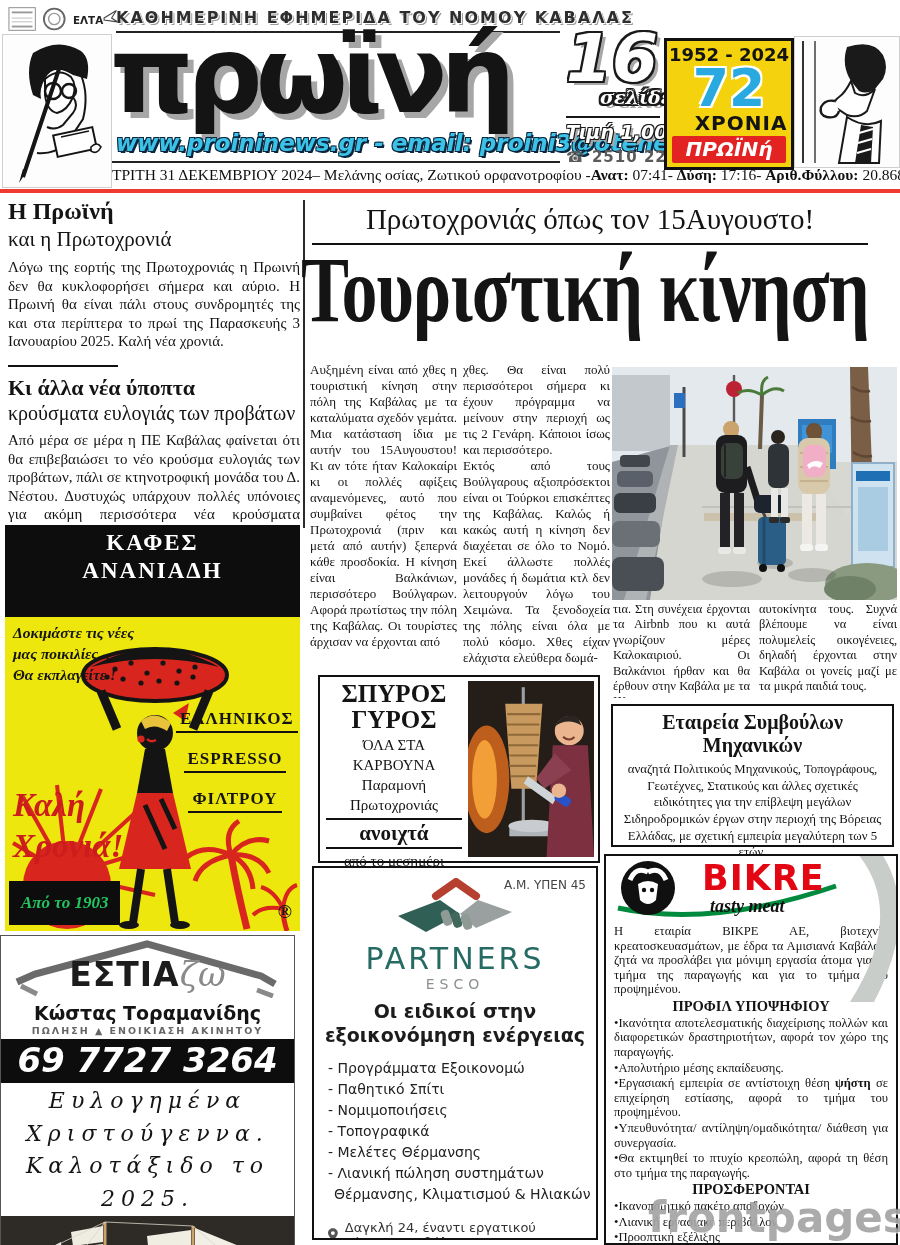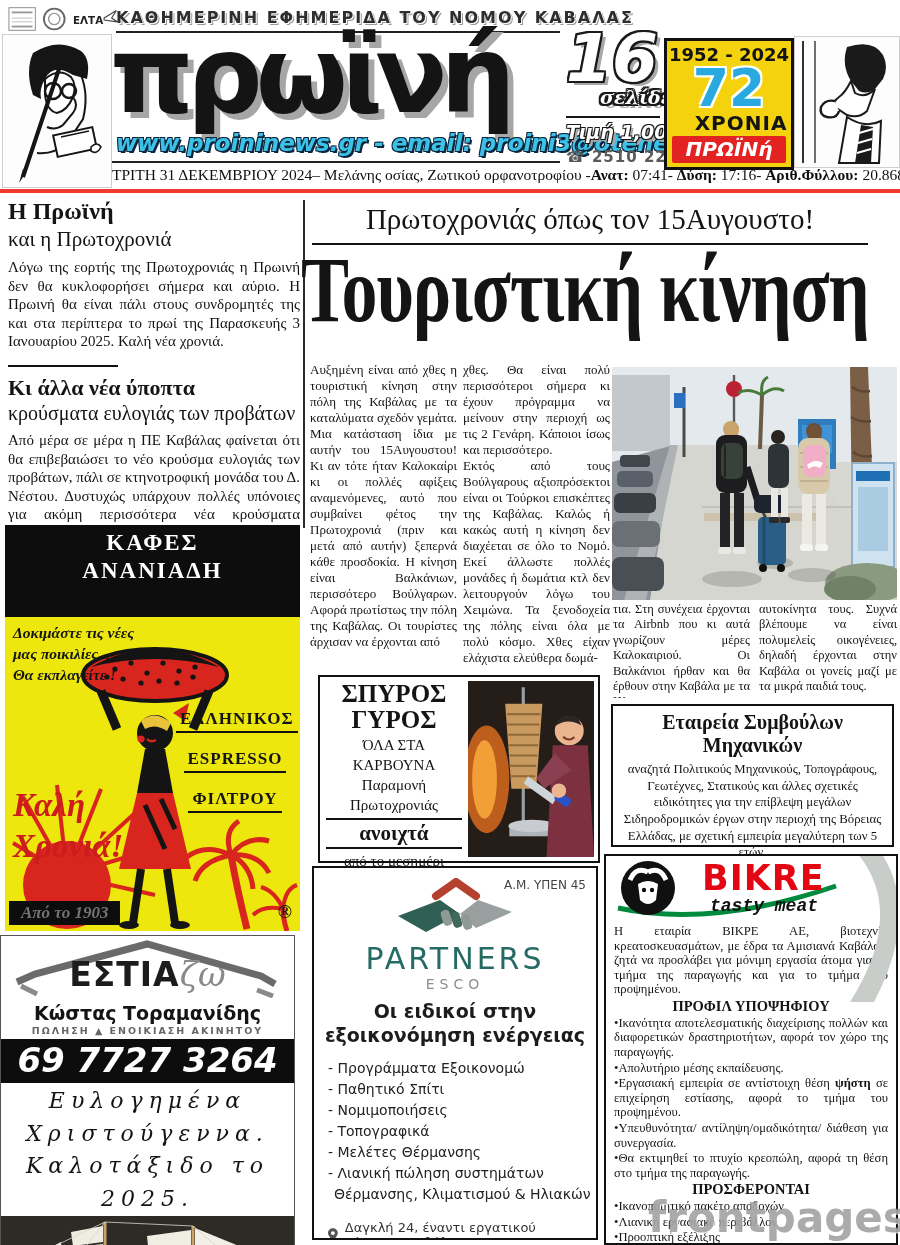--- a/index.html
+++ b/index.html
@@ -89,22 +89,22 @@
   .kafes{left:5px;top:525px;width:295px;height:406px;}
   .kafes-head{height:88px;background:#0d0d0d;color:#fff;text-align:center;padding-top:4px;}
   .kafes-head div{font-size:23px;font-weight:bold;letter-spacing:2px;line-height:1.22;}
   .kafes-body{position:relative;height:314px;background:#ede70e;overflow:hidden;}
   .kafes-tag{position:absolute;left:8px;top:6px;font-style:italic;font-weight:bold;font-size:15.5px;line-height:1.35;}
   .kafes-greet{position:absolute;left:8px;top:168px;color:#cc1c1c;font-weight:bold;font-style:italic;
                font-size:33px;line-height:1.25;}
   .kafes-prods{position:absolute;right:6px;top:92px;width:118px;text-align:center;}
   .kafes-prods div{display:inline-block;font-weight:bold;font-size:17px;letter-spacing:1px;
                    border-bottom:2px solid #111;padding:0 4px 2px;margin-bottom:16px;}
-  .kafes-since{position:absolute;left:4px;bottom:6px;background:#0d0d0d;color:#737373;font-style:italic;
-               font-weight:bold;font-size:17px;padding:2px 12px;}
+  .kafes-since{position:absolute;left:4px;bottom:6px;background:#0d0d0d;color:#22c55e;font-style:italic;
+               font-weight:bold;font-size:17px;padding:12px 12px;}
   .kafes-reg{position:absolute;right:8px;bottom:8px;font-size:19px;font-weight:bold;}
 
   
   .estia{left:0;top:935px;width:295px;height:390px;border:1px solid #555;background:#fff;
          box-sizing:border-box;overflow:hidden;}
   .estia-logo{position:relative;height:66px;text-align:center;}
   .estia-brand{position:absolute;left:0;right:0;top:18px;font-family:"DejaVu Sans",sans-serif;}
   .estia-brand .b1{font-size:33px;font-weight:bold;letter-spacing:1px;color:#1c1c1c;}
   .estia-brand .b2{font-size:34px;font-style:italic;color:#8a8a8a;font-family:"DejaVu Serif",serif;}
   .estia-owner{text-align:center;font-family:"DejaVu Sans",sans-serif;font-weight:bold;font-size:19px;}
@@ -126,21 +126,21 @@
   .p-list{font-size:14px;line-height:1.5;margin:10px 0 15px 14px;color:#222;}
   .p-contacts{margin:14px 0 0 14px;font-size:13px;color:#333;}
   .p-contacts .row{display:flex;align-items:center;gap:7px;margin-top:6px;}
 
   
   .bikre{left:604px;top:854px;width:294px;height:391px;border:2px solid #111;background:#fff;
          box-sizing:border-box;overflow:hidden;}
   .bk-logo{position:relative;height:64px;}
   .bk-name{position:absolute;left:96px;top:2px;font-family:"DejaVu Sans",sans-serif;font-weight:bold;
            font-size:35px;color:#e30613;letter-spacing:1px;}
-  .bk-sub{position:absolute;left:104px;top:40px;font-family:Liberation Mono, monospace;font-weight:bold;
+  .bk-sub{position:absolute;left:104px;top:40px;font-family:Liberation Serif, serif;font-weight:bold;
           font-style:italic;font-size:18px;color:#111;}
   .bk-text{padding:4px 8px 0 8px;font-size:12.6px;line-height:1.16;text-align:justify;}
   .bk-title{text-align:center;font-weight:bold;font-size:14.5px;margin:1px 0;}
   .bk-text p{margin:0 0 1px 0;}
 
   .watermark{left:648px;top:1193px;font-family:"DejaVu Sans",sans-serif;font-weight:bold;font-size:42px;
              color:rgba(120,120,120,.62);text-shadow:1px 1px 0 rgba(255,255,255,.8);letter-spacing:0;}
 </style>
 </head>
 <body>

